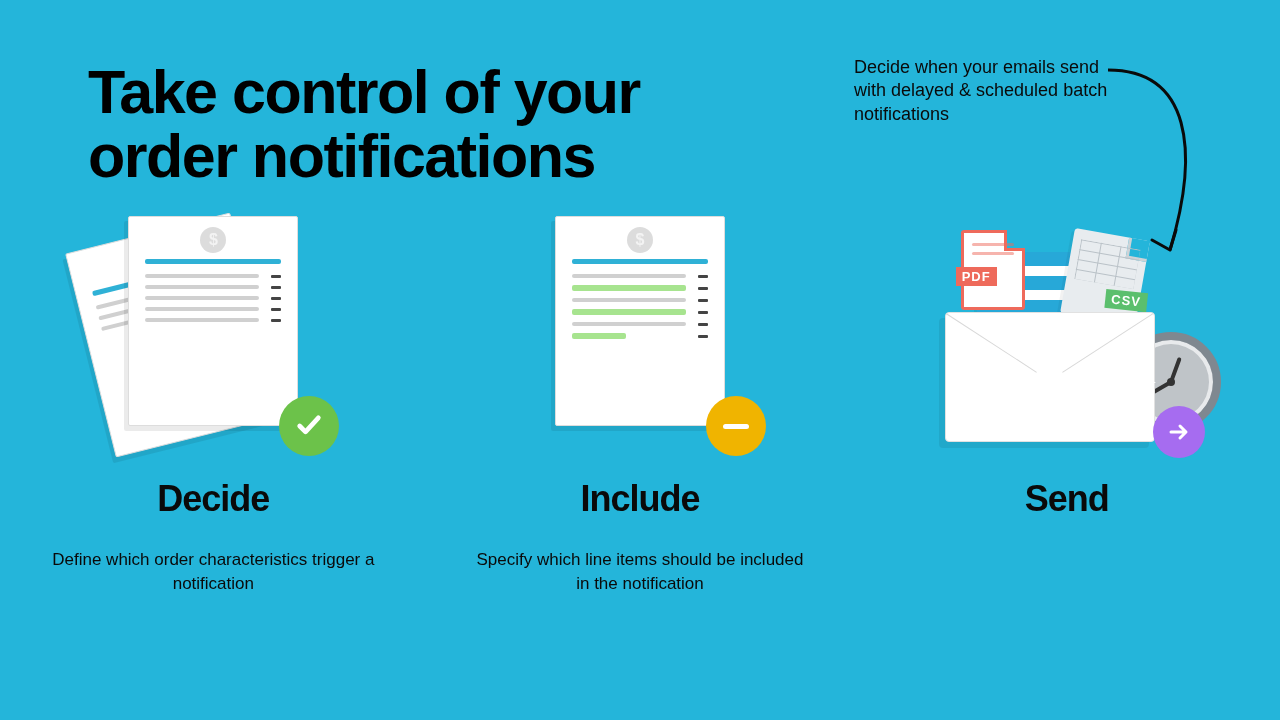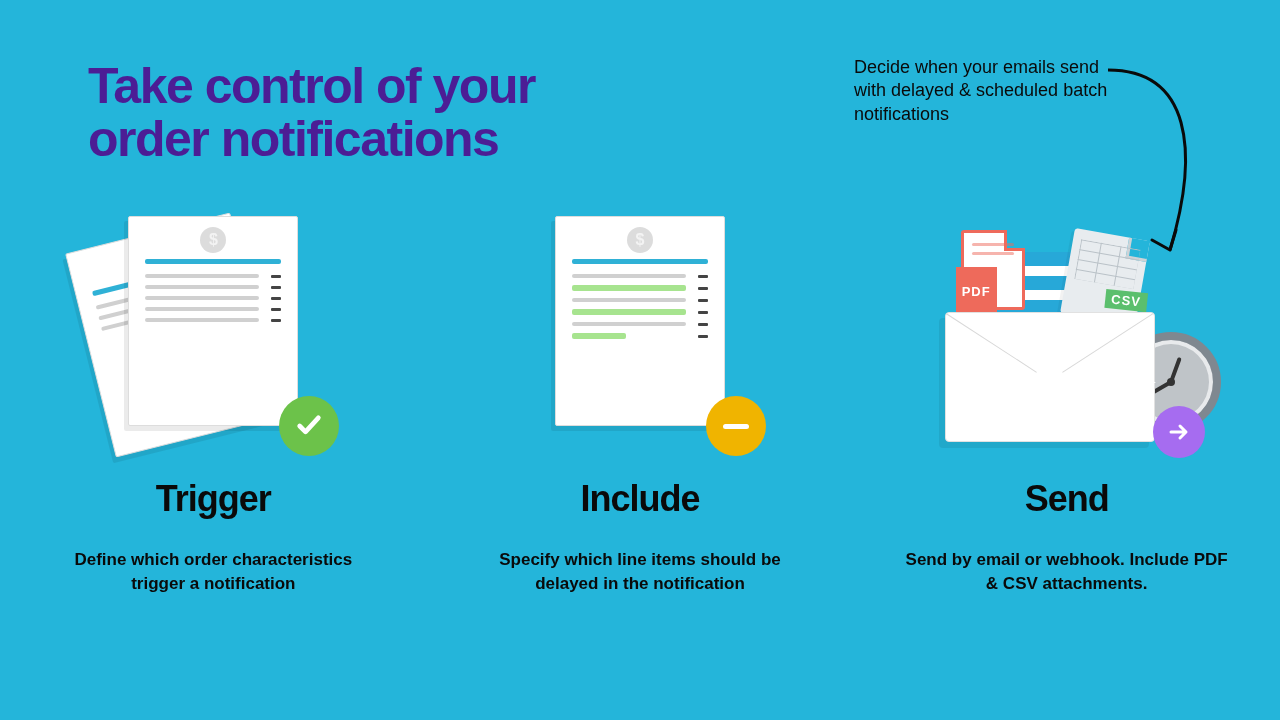--- a/index.html
+++ b/index.html
@@ -8,23 +8,23 @@
     height: 720px;
     background: #24b5da;
     font-family: -apple-system, BlinkMacSystemFont, "Segoe UI", Helvetica, Arial, sans-serif;
     position: relative;
     overflow: hidden;
   }
   .headline {
     position: absolute;
     left: 88px;
     top: 60px;
-    color: #4c1d95;
+    color: #000000;
     font-weight: 900;
-    font-size: 50px;
+    font-size: 61px;
     line-height: 1.05;
     letter-spacing: -1.5px;
   }
   .callout {
     position: absolute;
     left: 854px;
     top: 56px;
     width: 260px;
     color: #0a0a0a;
     font-weight: 400;
@@ -64,21 +64,21 @@
   }
   .col h2 {
     color: #0a0a0a;
     font-weight: 900;
     font-size: 36px;
     margin-top: 18px;
     letter-spacing: -1px;
   }
   .col p {
     color: #0a0a0a;
-    font-weight: 700;
+    font-weight: 400;
     font-size: 17px;
     line-height: 1.4;
     text-align: center;
     margin-top: 28px;
     max-width: 330px;
   }
 
   
   .doc-stack { position: relative; width:100%; height:100%; }
   .sheet {
@@ -149,21 +149,21 @@
   .pdf {
     position:absolute; left:44px; bottom:150px; width:64px; height:80px; background:#fff;
     border:3px solid #ee6a5b; border-radius:3px;
   }
   .pdf::before{
     content:""; position:absolute; right:-3px; top:-3px; width:18px; height:18px; background:#24b5da;
     border-left:3px solid #ee6a5b; border-bottom:3px solid #ee6a5b;
   }
   .pdf .tag{
     position:absolute; left:-8px; top:34px; background:#ee6a5b; color:#fff; font-weight:700;
-    font-size:13px; padding:17px 6px; letter-spacing:1px;
+    font-size:13px; padding:2px 6px; letter-spacing:1px;
   }
   .pdf .pline{ height:3px; background:#ee6a5b; margin:6px 8px 0; opacity:.5; border-radius:2px;}
   .pdf .pline:first-of-type{ margin-top:10px;}
   .csv{
     position:absolute; left:150px; bottom:140px; width:76px; height:86px; background:#e8ecef;
     border-radius:3px; transform: rotate(10deg); box-shadow:-3px 3px 0 rgba(0,0,0,0.05);
   }
   .csv::before{
     content:""; position:absolute; right:0; top:0; width:18px; height:18px; background:#24b5da;
     border-left:3px solid #cdd3d7; border-bottom:3px solid #cdd3d7;
@@ -240,21 +240,21 @@
               <div class="dash"></div>
             </div>
         </div>
         <div class="badge green">
           <svg viewBox="0 0 24 24">
               <path d="M4 12 l5 5 l11 -12" fill="none" stroke="#fff" stroke-width="4" stroke-linecap="round" stroke-linejoin="round"></path>
             </svg>
         </div>
       </div>
     </div>
-    <h2>Trigger</h2>
+    <h2>Decide</h2>
     <p>Define which order characteristics trigger a notification</p>
   </div>
 
   <div class="col">
     <div class="ill">
       <div class="doc-stack">
         <div class="sheet front" style="left:65px">
           <div class="dollar"></div>
             <div class="bar accent"></div>
           <div class="row">
@@ -281,21 +281,21 @@
               <div class="line hl" style="width:40%;flex:none"></div>
               <div class="dash"></div>
             </div>
         </div>
         <div class="badge yellow">
           <div class="minus"></div>
         </div>
       </div>
     </div>
     <h2>Include</h2>
-    <p>Specify which line items should be delayed in the notification</p>
+    <p>Specify which line items should be included in the notification</p>
   </div>
 
   <div class="col">
     <div class="ill">
       <div class="envelope-wrap">
         <div class="clock">
           <div class="hand hour"></div>
             <div class="hand min"></div>
             <div class="center"></div>
         </div>
@@ -317,16 +317,15 @@
             <div class="flap-line"></div>
           </div>
         <div class="go">
           <svg viewBox="0 0 24 24">
               <path d="M4 12h14M13 6l6 6-6 6" fill="none" stroke="#fff" stroke-width="3" stroke-linecap="round" stroke-linejoin="round"></path>
             </svg>
         </div>
       </div>
     </div>
     <h2>Send</h2>
-    <p>Send by email or webhook. Include PDF &amp; CSV attachments.</p>
   </div>
 
 </div>
 
 </body></html>

